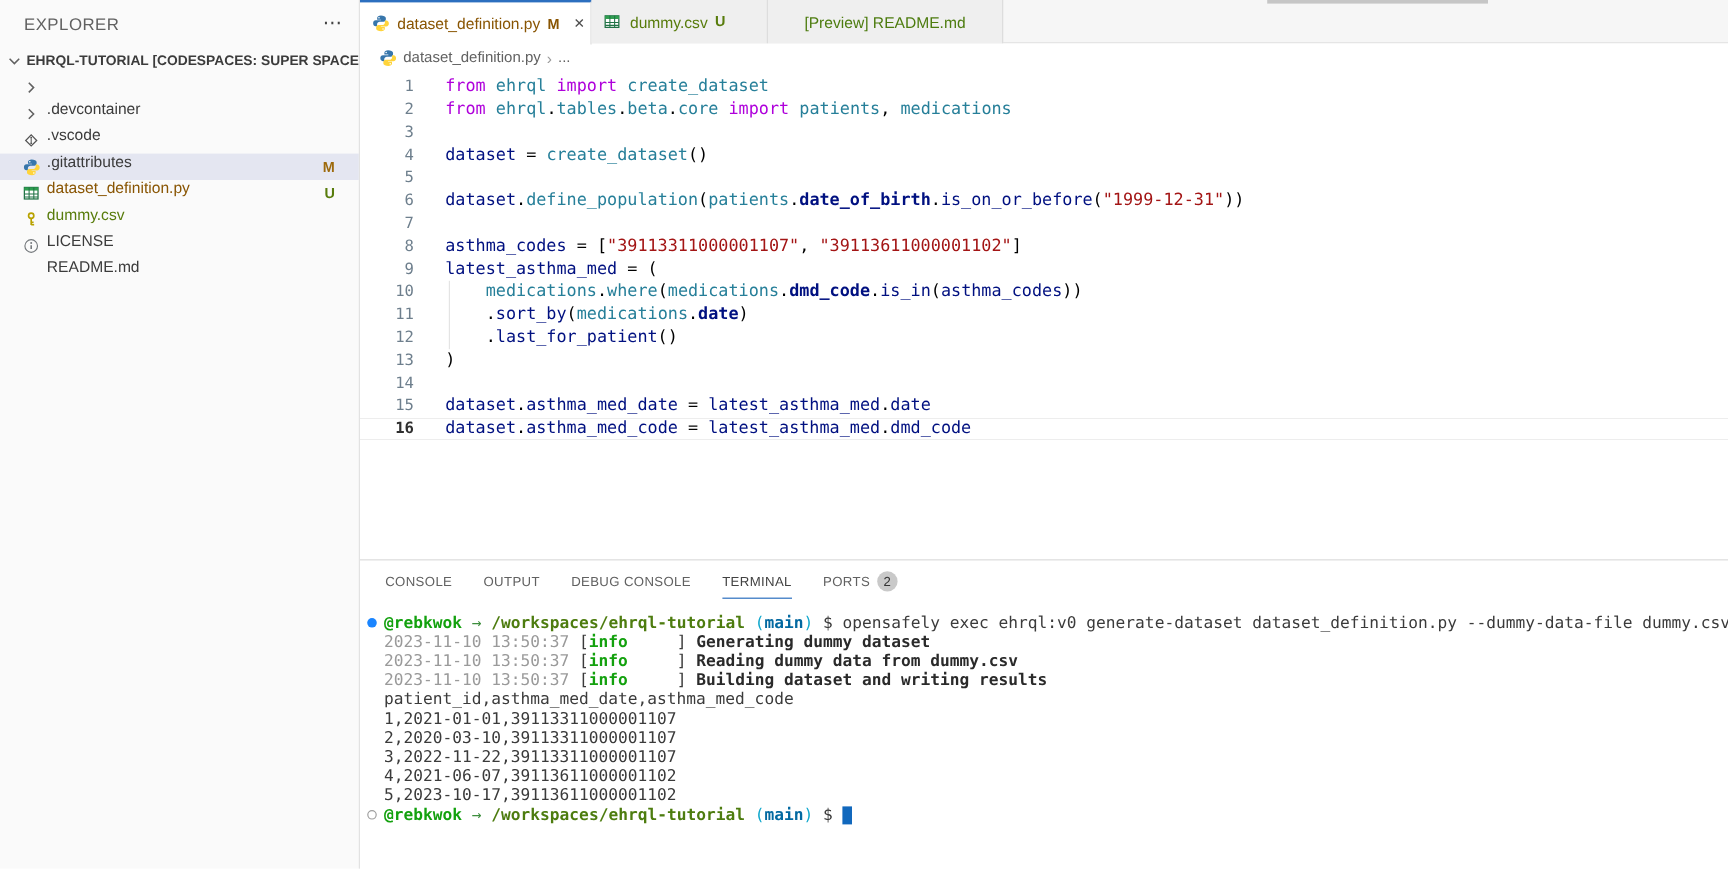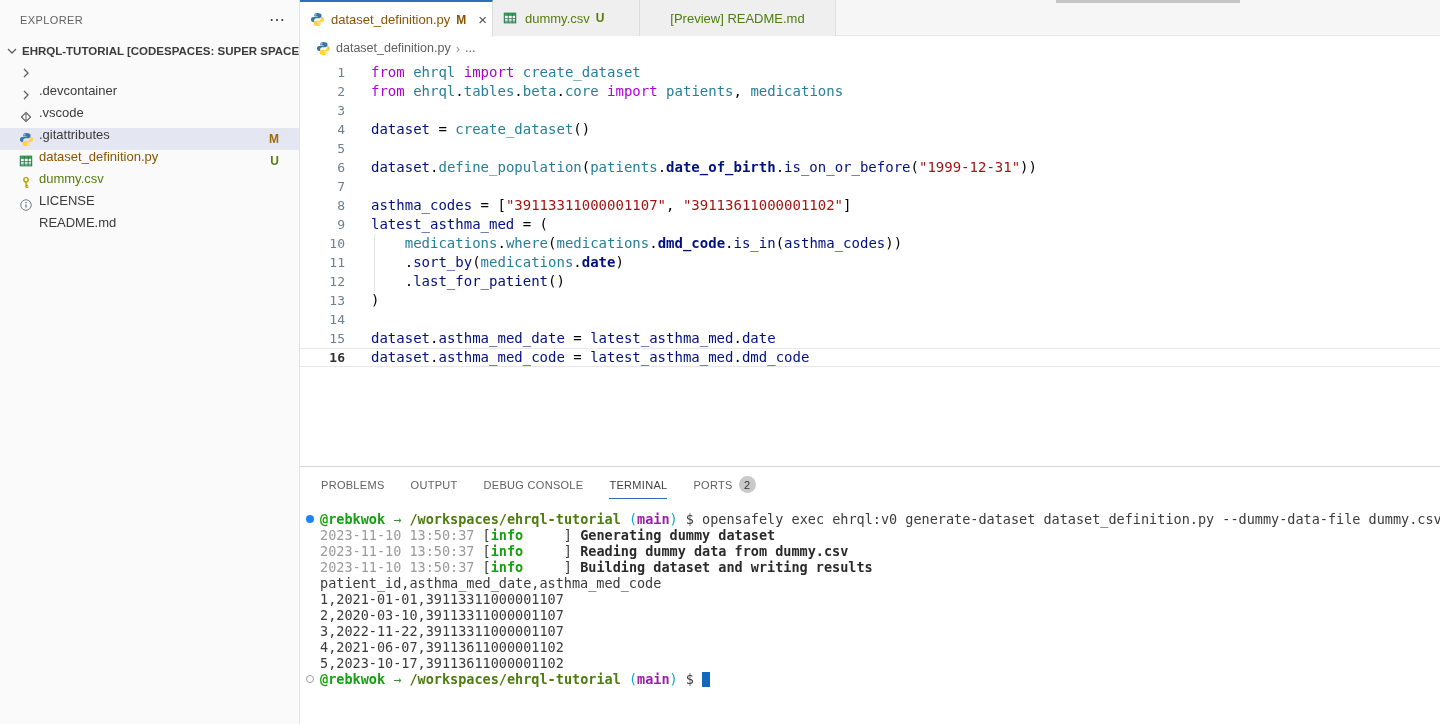--- a/index.html
+++ b/index.html
@@ -5,21 +5,21 @@
   * { margin:0; padding:0; box-sizing:border-box; }
   html,body { width:1440px; height:724px; overflow:hidden; background:#fff;
               font-family:"Liberation Sans", sans-serif; }
   .app { display:flex; width:1440px; height:724px; font-size:13px; color:#3b3b3b; }
 
   
   .sidebar { width:300px; min-width:300px; background:#fafafa; border-right:1px solid #e2e2e2;
              display:flex; flex-direction:column; }
   .sb-header { height:40px; display:flex; align-items:center; justify-content:space-between;
                padding:0 14px 0 20px; }
-  .sb-title { font-size:11px; letter-spacing:.4px; color:#616161; }
+  .sb-title { font-size:14px; letter-spacing:.4px; color:#616161; }
   .sb-more { color:#424242; font-size:16px; cursor:pointer; line-height:10px; }
   .sb-root { height:22px; display:flex; align-items:center; gap:2px; padding-left:4px;
              font-weight:bold; font-size:11.5px; color:#3b3b3b; white-space:nowrap; overflow:hidden; }
   .sb-root .chev { width:16px; height:16px; flex:0 0 16px; }
   .sb-row { height:22px; display:flex; align-items:center; padding-left:18px; cursor:pointer;
             white-space:nowrap; }
   .sb-row.selected { background:#e4e6f1; }
   .sb-ic { width:16px; height:16px; margin-right:5px; flex:0 0 16px; display:flex;
            align-items:center; justify-content:center; }
   .sb-label { flex:1; overflow:hidden; text-overflow:ellipsis;margin-top:34px; }
@@ -91,21 +91,21 @@
               font-size:13.5px; color:#3b3b3b; overflow:hidden; }
   .t-line { height:16px; line-height:16px; position:relative; white-space:pre; }
   .t-line span { white-space:pre; }
   .t-deco { position:absolute; left:-14px; top:4px; width:8px; height:8px; border-radius:50%; }
   .t-deco.filled { background:#1a85ff; }
   .t-deco.open { border:1px solid #9f9f9f; background:transparent; }
   .t-user { color:#13a10e; font-weight:bold; }
   .t-arrow { color:#3e8e3e; }
   .t-path { color:#4d7c0f; font-weight:bold; }
   .t-paren { color:#11a8cd; }
-  .t-branch { color:#a21caf; font-weight:bold; }
+  .t-branch { color:#0369a1; font-weight:bold; }
   .t-time { color:#9a9a9a; }
   .t-info { color:#13a10e; font-weight:bold; }
   .t-msg { color:#2a2a2a; font-weight:bold; }
   .t-text { color:#3b3b3b; }
   .t-cursor { display:inline-block; width:8px; height:15px; background:#1168bd;
               vertical-align:text-bottom; }
 </style>
 </head>
 <body>
 
@@ -260,21 +260,21 @@
         <div class="code-line"><span class="ln">12</span><span class="code"><span class="tk">    .</span><span class="tk tk-v">last_for_patient</span><span class="tk">()</span></span></div>
         <div class="code-line"><span class="ln">13</span><span class="code"><span class="tk">)</span></span></div>
         <div class="code-line"><span class="ln">14</span><span class="code"></span></div>
         <div class="code-line"><span class="ln">15</span><span class="code"><span class="tk tk-v">dataset</span><span class="tk">.</span><span class="tk tk-v">asthma_med_date</span><span class="tk"> = </span><span class="tk tk-v">latest_asthma_med</span><span class="tk">.</span><span class="tk tk-v">date</span></span></div>
         <div class="code-line current"><span class="ln">16</span><span class="code"><span class="tk tk-v">dataset</span><span class="tk">.</span><span class="tk tk-v">asthma_med_code</span><span class="tk"> = </span><span class="tk tk-v">latest_asthma_med</span><span class="tk">.</span><span class="tk tk-v">dmd_code</span></span></div>
       </div>
 
     <div class="panel">
       <div class="panel-tabs" id="panel-tabs">
           <div class="ptab">
-            <span class="p-label">PROBLEMS</span>
+            <span class="p-label">CONSOLE</span>
           </div>
           <div class="ptab">
             <span class="p-label">OUTPUT</span>
           </div>
           <div class="ptab">
             <span class="p-label">DEBUG CONSOLE</span>
           </div>
           <div class="ptab active">
             <span class="p-label">TERMINAL</span>
           </div>

